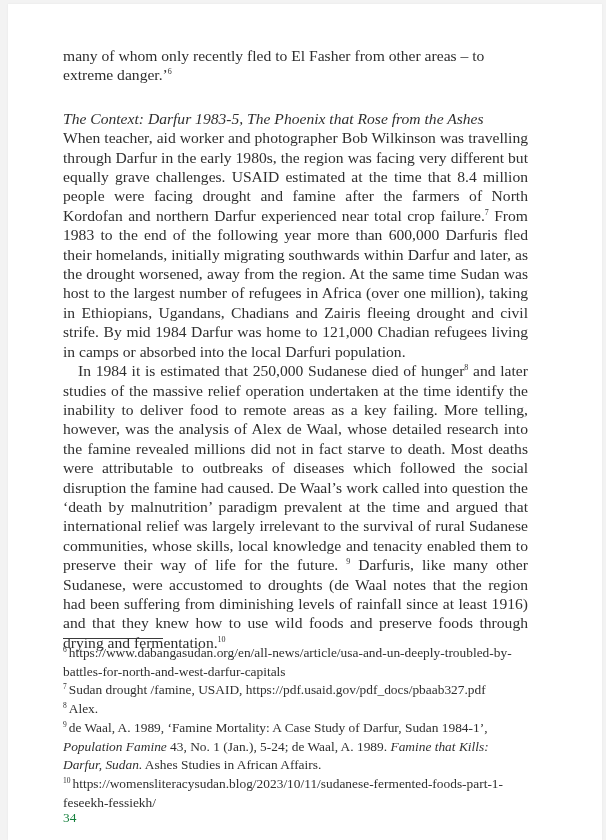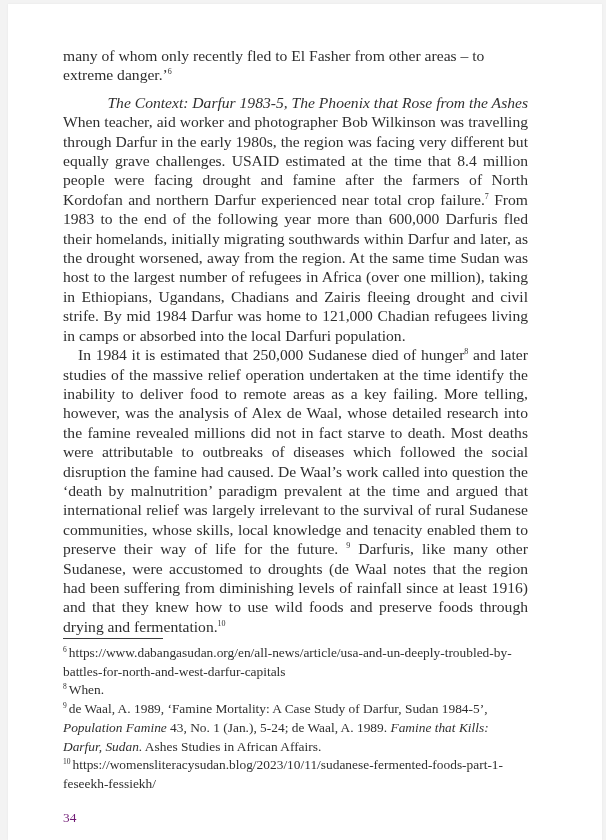--- a/index.html
+++ b/index.html
@@ -36,29 +36,29 @@
       text-align: justify;
       hyphens: manual;
     }
     .body-text p {
       margin: 0;
     }
     .body-text p.indent {
       text-indent: 15px;
     }
     .body-text p.quote-tail {
-      margin-bottom: 8px;
+      margin-bottom: 24px;
       text-align: left;
     }
     .section-heading {
       font-style: italic;
       margin: 0;
       font-size: 15.6px;
       line-height: 19.4px;
-      text-align: right;
+      text-align: left;
     }
     sup {
       font-size: 8px;
       line-height: 0;
       vertical-align: 6px;
     }
     .footnote-rule {
       position: absolute;
       left: 55px;
       top: 634px;
@@ -83,21 +83,21 @@
     }
     .footnotes i {
       font-style: italic;
     }
     .page-number {
       position: absolute;
       left: 55px;
       top: 806px;
       font-family: "Liberation Serif", "DejaVu Serif", serif;
       font-size: 13.4px;
-      color: #701a75;
+      color: #15803d;
     }
   </style>
 </head>
 <body>
 
 <div class="page">
 
   <div class="text-block body-text">
 
     <p class="quote-tail"><span>many of whom only recently fled to El Fasher from other areas – to extreme danger.’</span><sup>6</sup></p>
@@ -107,19 +107,20 @@
     <p><span>When teacher, aid worker and photographer Bob Wilkinson was travelling through Darfur in the early 1980s, the region was facing very different but equally grave challenges. USAID estimated at the time that 8.4 million people were facing drought and famine after the farmers of North Kordofan and northern Darfur experienced near total crop failure.</span><sup>7</sup><span> From 1983 to the end of the following year more than 600,000 Darfuris fled their homelands, initially migrating southwards within Darfur and later, as the drought worsened, away from the region. At the same time Sudan was host to the largest number of refugees in Africa (over one million), taking in Ethiopians, Ugandans, Chadi­ans and Zairis fleeing drought and civil strife. By mid 1984 Darfur was home to 121,000 Chadian refugees living in camps or absorbed into the local Darfuri population.</span></p>
 
     <p class="indent"><span>In 1984 it is estimated that 250,000 Sudanese died of hunger</span><sup>8</sup><span> and later studies of the massive relief operation undertaken at the time identify the ina­bility to deliver food to remote areas as a key failing. More telling, however, was the analysis of Alex de Waal, whose detailed research into the famine revealed millions did not in fact starve to death. Most deaths were attributable to out­breaks of diseases which followed the social disruption the famine had caused. De Waal’s work called into question the ‘death by malnutrition’ paradigm prev­alent at the time and argued that international relief was largely irrelevant to the survival of rural Sudanese communities, whose skills, local knowledge and tenacity enabled them to preserve their way of life for the future. </span><sup>9</sup><span> Darfuris, like many other Sudanese, were accustomed to droughts (de Waal notes that the region had been suffering from diminishing levels of rainfall since at least 1916) and that they knew how to use wild foods and preserve foods through drying and fermentation.</span><sup>10</sup></p>
 
   </div>
 
   <div class="footnote-rule"></div>
 
   <div class="text-block footnotes">
     <p class="fn"><sup>6</sup><span>https://www.dabangasudan.org/en/all-news/article/usa-and-un-deeply-troubled-by-battles-for-north-and-west-darfur-capitals</span></p>
-    <p class="fn"><sup>8</sup><span>When.</span></p>
-    <p class="fn"><sup>9</sup><span>de Waal, A. 1989, ‘Famine Mortality: A Case Study of Darfur, Sudan 1984-5’,</span><br><i>Population Famine</i><span> 43, No. 1 (Jan.), 5-24; de Waal, A. 1989. </span><i>Famine that Kills: Darfur, Sudan.</i><span> Ashes Studies in African Affairs.</span></p>
+    <p class="fn"><sup>7</sup><span>Sudan drought /famine, USAID, https://pdf.usaid.gov/pdf_docs/pbaab327.pdf</span></p>
+    <p class="fn"><sup>8</sup><span>Alex.</span></p>
+    <p class="fn"><sup>9</sup><span>de Waal, A. 1989, ‘Famine Mortality: A Case Study of Darfur, Sudan 1984-1’,</span><br><i>Population Famine</i><span> 43, No. 1 (Jan.), 5-24; de Waal, A. 1989. </span><i>Famine that Kills: Darfur, Sudan.</i><span> Ashes Studies in African Affairs.</span></p>
     <p class="fn"><sup>10</sup><span>https://womensliteracysudan.blog/2023/10/11/sudanese-fermented-foods-part-1-feseekh-fessiekh/</span></p>
   </div>
 
   <div class="page-number">34</div>
 </div>
 
 </body></html>

